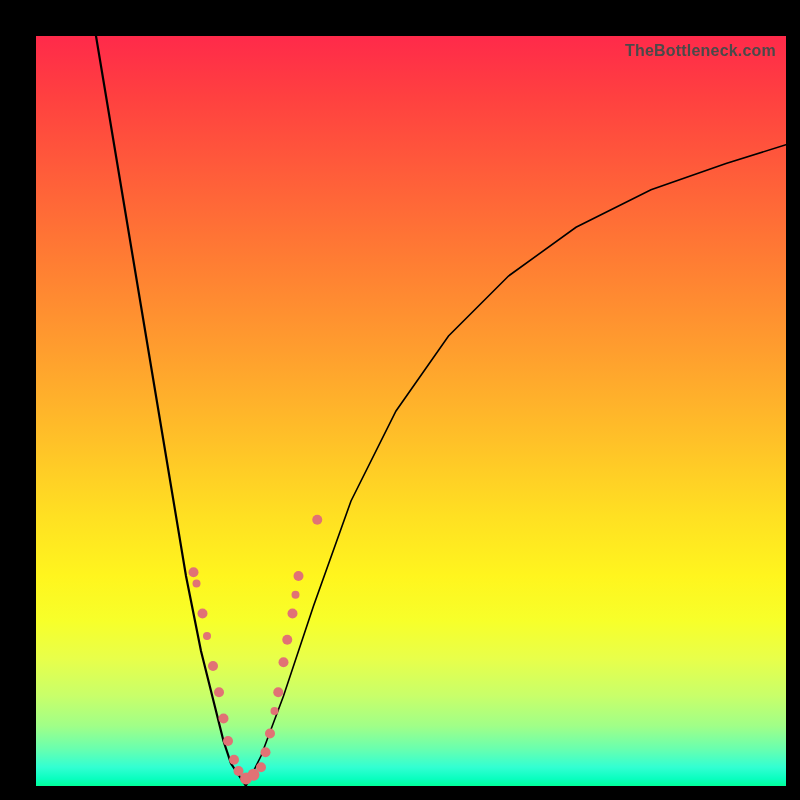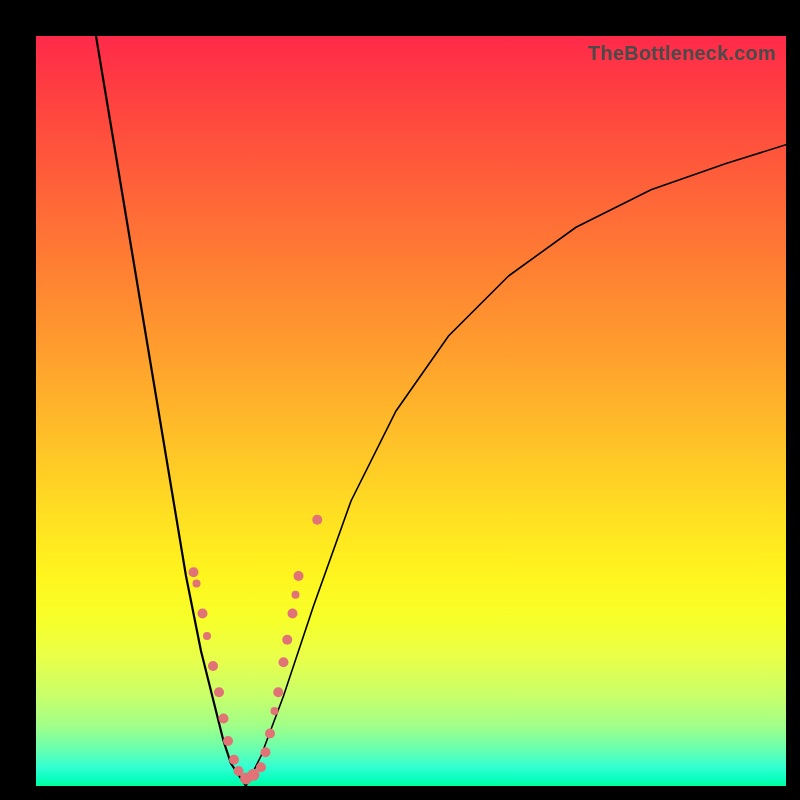--- a/index.html
+++ b/index.html
@@ -40,21 +40,21 @@
       #6affae 95%,
       #32ffd2 97.5%,
       #0affc0 99%,
       #00ff9a 100%
     );
   }
   .watermark {
     position: absolute;
     top: 6px;
     right: 10px;
-    font-size: 20px;
+    font-size: 16px;
     font-weight: 600;
     color: #4a4a4a;
     letter-spacing: 0.2px;
     user-select: none;
     text-align: right;
   }
   svg.overlay {
     position: absolute;
     left: 0;
     top: 0;

